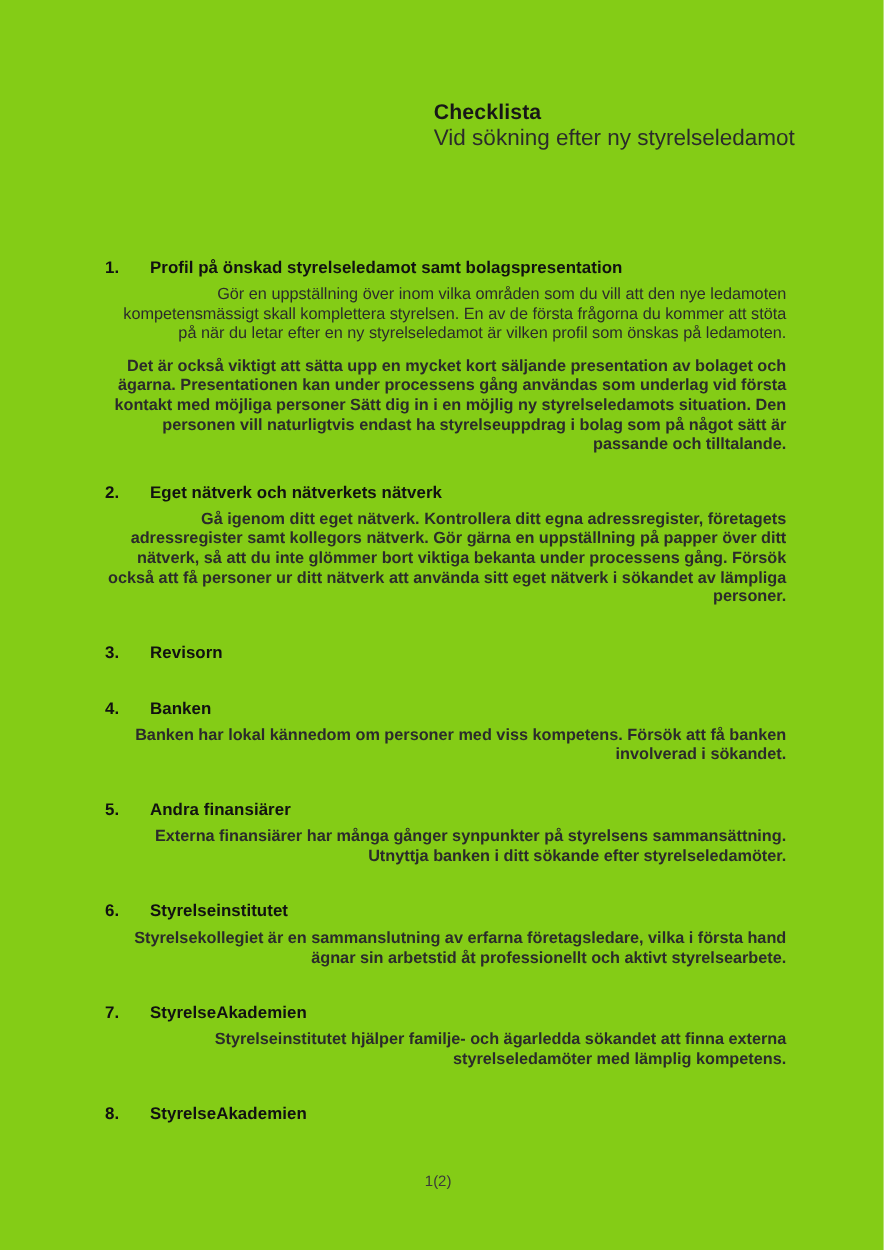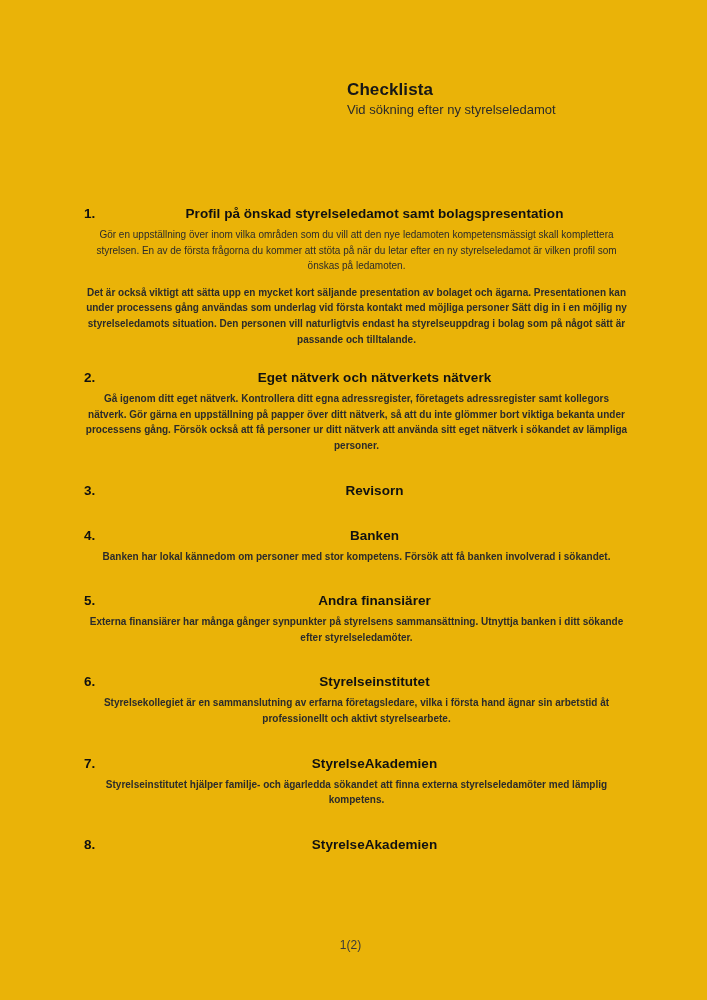--- a/index.html
+++ b/index.html
@@ -5,21 +5,21 @@
 <style>
   html, body {
     margin: 0;
     padding: 0;
     background: #ffffff;
   }
   .page {
     position: relative;
     width: 707px;
     height: 1000px;
-    background: #eab308;
+    background: #84cc16;
     overflow: hidden;
     font-family: "Liberation Sans", sans-serif;
     color: #2b2b2b;
     -webkit-font-smoothing: antialiased;
   }
 
   
   .title-block {
     position: absolute;
     left: 347px;
@@ -28,21 +28,21 @@
   }
   .doc-title {
     font-size: 17px;
     font-weight: bold;
     line-height: 20px;
     letter-spacing: 0.1px;
     color: #171717;
     margin: 0;
   }
   .doc-subtitle {
-    font-size: 13px;
+    font-size: 18px;
     font-weight: normal;
     line-height: 18px;
     color: #2b2b2b;
     margin: 1px 0 0 0;
     white-space: nowrap;
   }
 
   
   .content {
     position: absolute;
@@ -65,28 +65,27 @@
     line-height: 17px;
     margin: 0 0 5px 0;
     letter-spacing: 0.05px;
   }
   .sec-num {
     width: 36px;
     flex: 0 0 36px;
   }
   .sec-title {
     flex: 1 1 auto;
-    text-align: center;
   }
   .para {
-    font-size: 10px;
+    font-size: 13px;
     line-height: 15.6px;
     margin: 0 0 11px 0;
     color: #2b2b2b;
-    text-align: center;
+    text-align: right;
   }
   .para:last-child {
     margin-bottom: 0;
     font-weight: bold;
   }
 
   
   .section.gap-lg {
     margin-bottom: 28px;
   }
@@ -134,21 +133,21 @@
         <div class="sec-heading">
           <span class="sec-num">3.</span>
           <span class="sec-title">Revisorn</span>
         </div>
       </div>
       <div class="section gap-lg">
         <div class="sec-heading">
           <span class="sec-num">4.</span>
           <span class="sec-title">Banken</span>
         </div>
-        <p class="para">Banken har lokal kännedom om personer med stor kompetens. Försök att få banken involverad i sökandet.</p>
+        <p class="para">Banken har lokal kännedom om personer med viss kompetens. Försök att få banken involverad i sökandet.</p>
       </div>
       <div class="section gap-lg">
         <div class="sec-heading">
           <span class="sec-num">5.</span>
           <span class="sec-title">Andra finansiärer</span>
         </div>
         <p class="para">Externa finansiärer har många gånger synpunkter på styrelsens sammansättning. Utnyttja banken i ditt sökande efter styrelseledamöter.</p>
       </div>
       <div class="section gap-lg">
         <div class="sec-heading">

